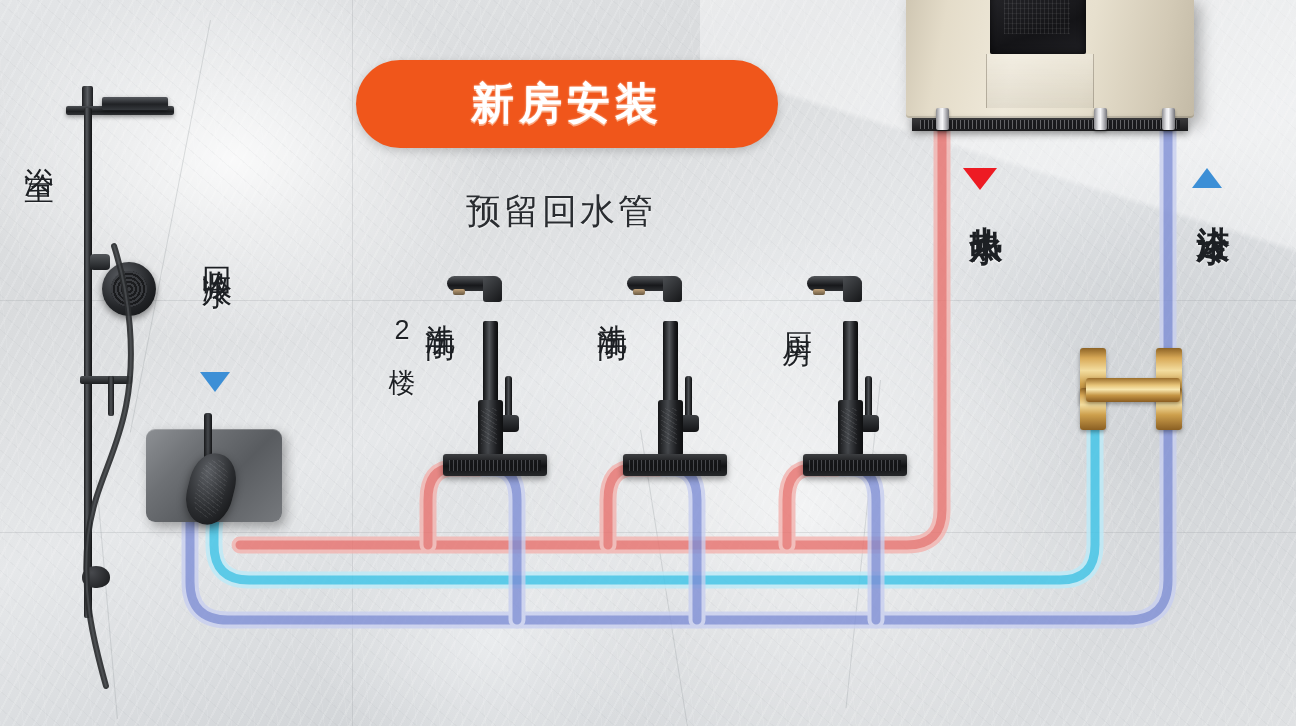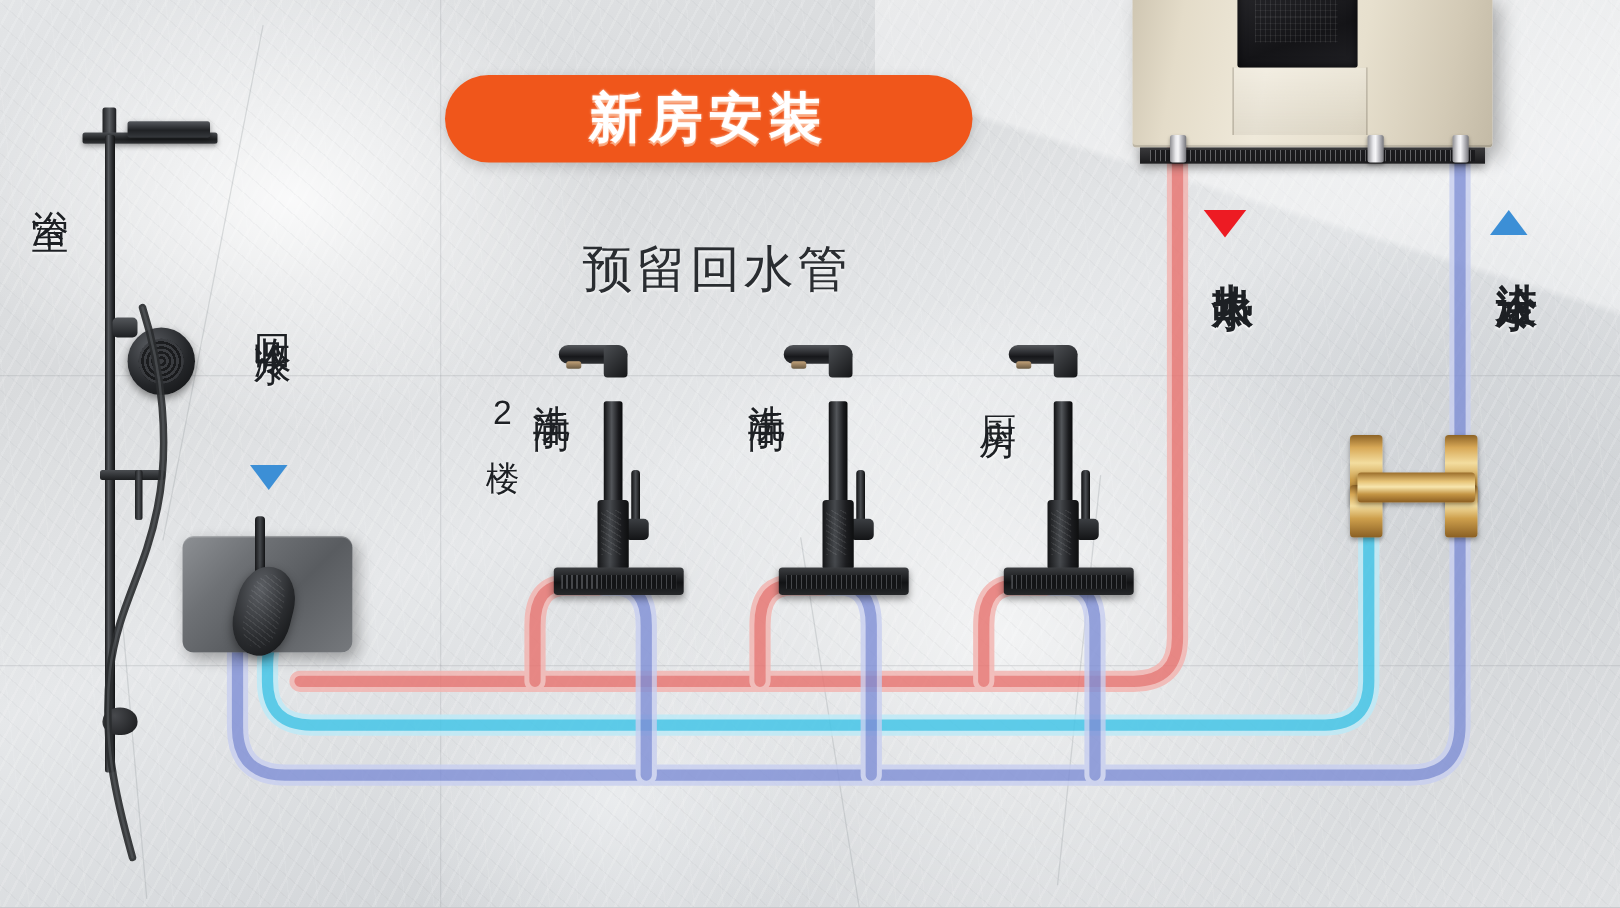--- a/index.html
+++ b/index.html
@@ -35,33 +35,33 @@
         transform-origin:top left;pointer-events:none;}
   .tileline{position:absolute;background:rgba(150,155,160,.25);pointer-events:none;}
   .shade-diag{
     position:absolute;left:700px;top:0;width:600px;height:470px;pointer-events:none;
     background:linear-gradient(197deg, rgba(255,255,255,.55) 0 38%, rgba(0,0,0,0) 39%);
     opacity:.75;
   }
 
   
   .pill{
-    position:absolute;left:356px;top:60px;width:422px;height:70px;
+    position:absolute;left:356px;top:60px;width:422px;height:88px;
     border-radius:44px;background:#F0561B;
     display:flex;align-items:center;justify-content:center;
     box-shadow:0 3px 10px rgba(0,0,0,.18);
   }
   .pill span{
     color:#fff;font-size:43px;font-weight:bold;letter-spacing:5px;
     text-shadow:0 2px 0 rgba(255,225,200,.55), 0 0 2px rgba(255,255,255,.8);
   }
 
   .sub-label{
     position:absolute;left:466px;top:188px;
-    font-size:40px;color:#2a2d31;letter-spacing:3px;font-weight:500;
+    font-size:35px;color:#2a2d31;letter-spacing:3px;font-weight:500;
     text-shadow:0 1px 2px rgba(255,255,255,.7);
   }
 
   
   .vlabel{
     position:absolute;
     writing-mode:vertical-rl;text-orientation:upright;
     font-size:30px;color:#1d2024;letter-spacing:4px;font-weight:500;
     text-shadow:0 1px 2px rgba(255,255,255,.75);
     white-space:nowrap;

